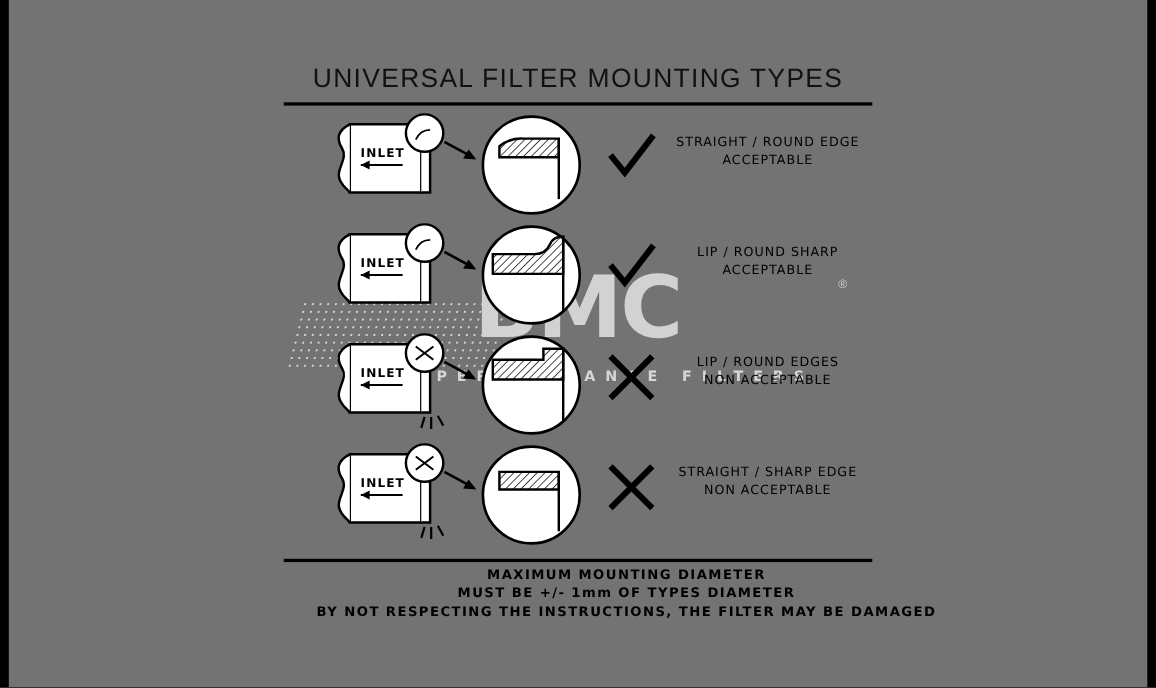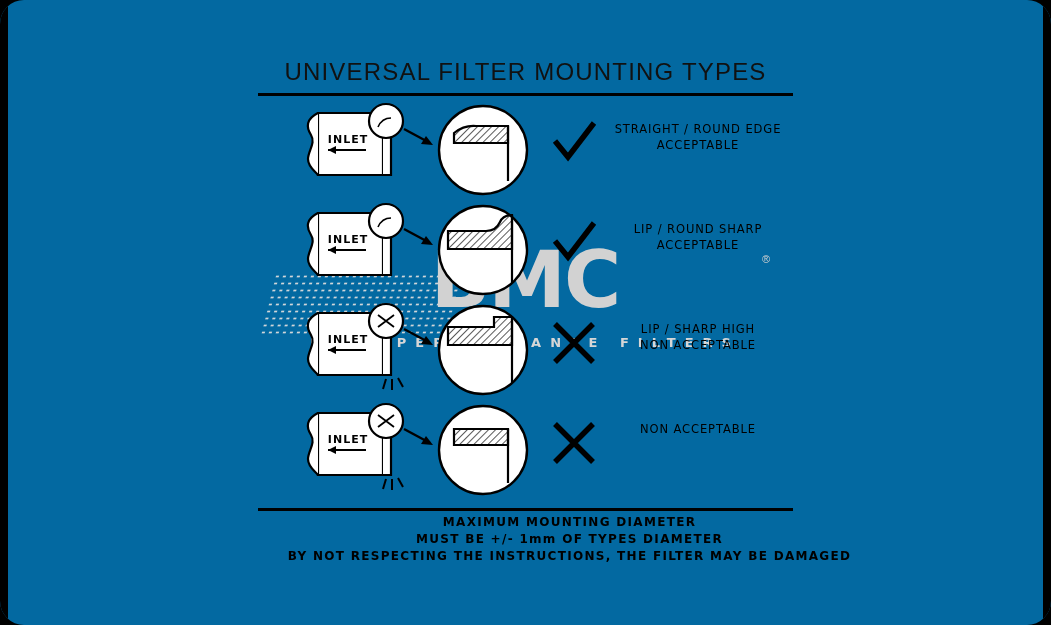--- a/index.html
+++ b/index.html
@@ -4,25 +4,24 @@
 <style>
   html, body {
     margin: 0;
     padding: 0;
     background: #000;
   }
   #page {
     position: relative;
     width: 1051px;
     height: 625px;
-    background: #0369a1;
+    background: #737373;
     overflow: hidden;
     font-family: "Liberation Sans", sans-serif;
     color: #000;
-    border-radius: 24px;
   }
   
   .side-bar {
     position: absolute;
     top: 0;
     bottom: 0;
     width: 8px;
     background: #000;
   }
   .side-bar.left { left: 0; }
@@ -274,21 +273,21 @@
         <path d="M190 22 L236 22 L236 12 L254 12 L254 40 L190 40 Z" fill="url(#hatch3)" stroke="#000" stroke-width="2.2"></path>
         <line x1="254" y1="12" x2="254" y2="78" stroke="#000" stroke-width="2.2"></line>
       </svg>
     </div>
     <div class="mark">
       <svg width="48" height="48" viewBox="0 0 48 48">
         <path d="M5 5 L43 43 M43 5 L5 43" fill="none" stroke="#000" stroke-width="5.5"></path>
       </svg>
     </div>
     <div class="labels">
-      <div class="l1">LIP / SHARP HIGH</div>
+      <div class="l1">LIP / ROUND EDGES</div>
       <div class="l2">NON ACCEPTABLE</div>
     </div>
   </div>
 
   <div class="row" id="row-3" style="top:405px;">
     <div class="fig">
       <svg width="280" height="95" viewBox="0 0 280 95">
         <path d="M60 8 L125 8 L125 70 L60 70 Z" fill="#fff" stroke="#000" stroke-width="2.2"></path>
         <path d="M60 8 C48 14, 48 22, 53 30 C58 38, 50 46, 50 54 C50 62, 57 66, 60 70" fill="#fff" stroke="#000" stroke-width="2.2"></path>
         <path d="M125 8 L133 8 L133 70 L125 70" fill="#fff" stroke="#000" stroke-width="2.2"></path>
@@ -309,20 +308,21 @@
         <path d="M196 24 L250 24 L250 40 L196 40 Z" fill="url(#hatch4)" stroke="#000" stroke-width="2.2"></path>
         <line x1="250" y1="24" x2="250" y2="78" stroke="#000" stroke-width="2.2"></line>
       </svg>
     </div>
     <div class="mark">
       <svg width="48" height="48" viewBox="0 0 48 48">
         <path d="M5 5 L43 43 M43 5 L5 43" fill="none" stroke="#000" stroke-width="5.5"></path>
       </svg>
     </div>
     <div class="labels">
+      <div class="l1">STRAIGHT / SHARP EDGE</div>
       <div class="l2">NON ACCEPTABLE</div>
     </div>
   </div>
 
   <div id="bottom-rule"></div>
 
   <div id="footer">
     <div>MAXIMUM  MOUNTING  DIAMETER</div>
     <div>MUST BE +/- 1mm OF TYPES DIAMETER</div>
     <div>BY NOT RESPECTING THE INSTRUCTIONS, THE FILTER MAY BE DAMAGED</div>

